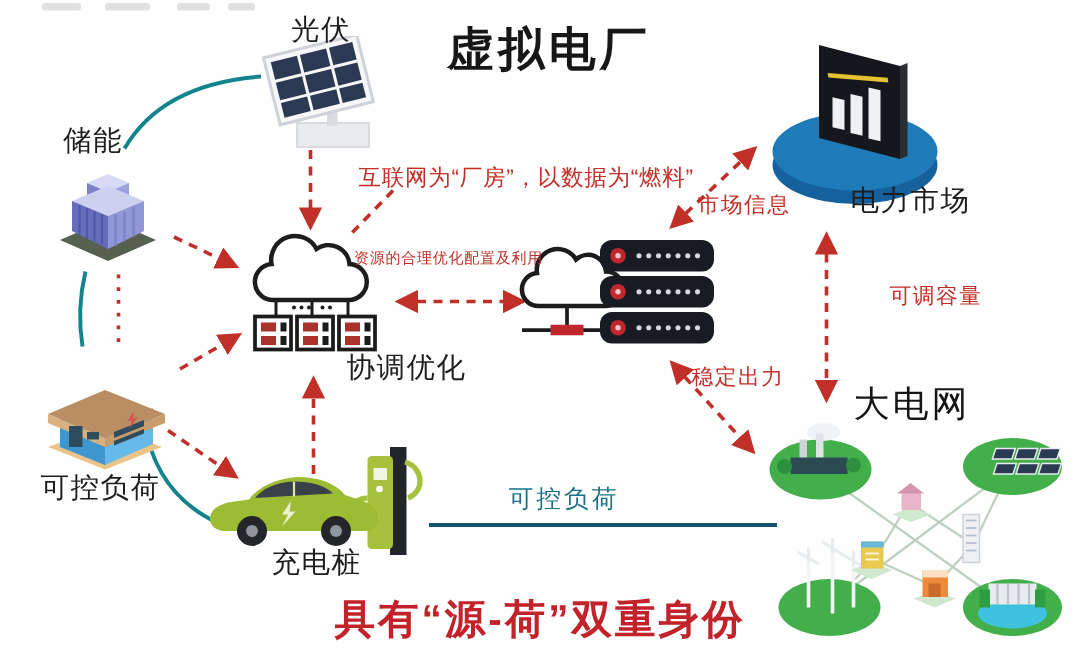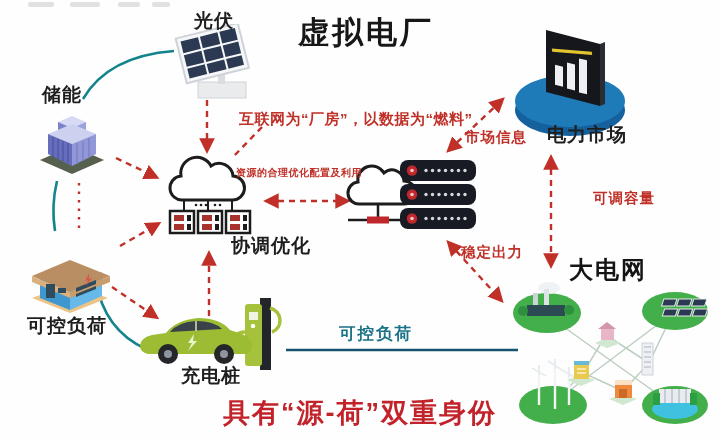--- a/index.html
+++ b/index.html
@@ -1,21 +1,21 @@
 <!DOCTYPE html>
 <html><head>
 <meta charset="utf-8">
 <style>
   html,body{margin:0;padding:0;background:#fff;}
   #stage{
     position:relative;width:719px;height:442px;background:#fefefe;overflow:hidden;
     font-family:"Liberation Sans","DejaVu Sans",sans-serif;
   }
   .abs{position:absolute;}
-  .lbl{position:absolute;font-weight:bold;color:#1e1e1e;white-space:nowrap;line-height:1.1;}
+  .lbl{position:absolute;font-weight:normal;color:#1e1e1e;white-space:nowrap;line-height:1.1;}
   .title{font-size:31px;font-weight:800;letter-spacing:3px;color:#171717;}
   .node{font-size:19px;letter-spacing:1px;}
   .node-big{font-size:24px;letter-spacing:2px;color:#151515;}
   .red{color:#c03028;}
   .ann{font-size:15px;letter-spacing:0.5px;}
   .ann-sm{font-size:10px;letter-spacing:0.5px;}
   .ann-md{font-size:14.5px;letter-spacing:1px;}
   .teal-txt{color:#1b7286;font-size:16.5px;letter-spacing:2px;}
   .slogan{font-size:27px;font-weight:800;letter-spacing:2px;color:#c2232a;}
   svg{display:block;}
@@ -302,21 +302,21 @@
     </g>
   </svg>
 
   <div class="lbl title" style="left:298px;top:16px;">虚拟电厂</div>
 
   <div class="lbl node" style="left:194px;top:11px;">光伏</div>
   <div class="lbl node" style="left:42px;top:85px;">储能</div>
   <div class="lbl node" style="left:27px;top:316px;">可控负荷</div>
   <div class="lbl node" style="left:181px;top:366px;">充电桩</div>
   <div class="lbl node" style="left:231px;top:236px;">协调优化</div>
-  <div class="lbl node" style="left:547px;top:125px;">电力市场</div>
+  <div class="lbl node" style="left:567px;top:125px;">电力市场</div>
   <div class="lbl node-big" style="left:569px;top:257px;">大电网</div>
 
   <div class="lbl red ann" style="left:239px;top:111px;">互联网为“厂房”，以数据为“燃料”</div>
   <div class="lbl red ann-sm" style="left:236px;top:167px;">资源的合理优化配置及利用</div>
   <div class="lbl red ann-md" style="left:465px;top:130px;">市场信息</div>
   <div class="lbl red ann-md" style="left:557px;top:191px;margin-left:36px;">可调容量</div>
   <div class="lbl red ann-md" style="left:461px;top:245px;">稳定出力</div>
   <div class="lbl teal-txt" style="left:339px;top:324px;">可控负荷</div>
   <div class="lbl slogan" style="left:223px;top:399px;">具有“源-荷”双重身份</div>
 

